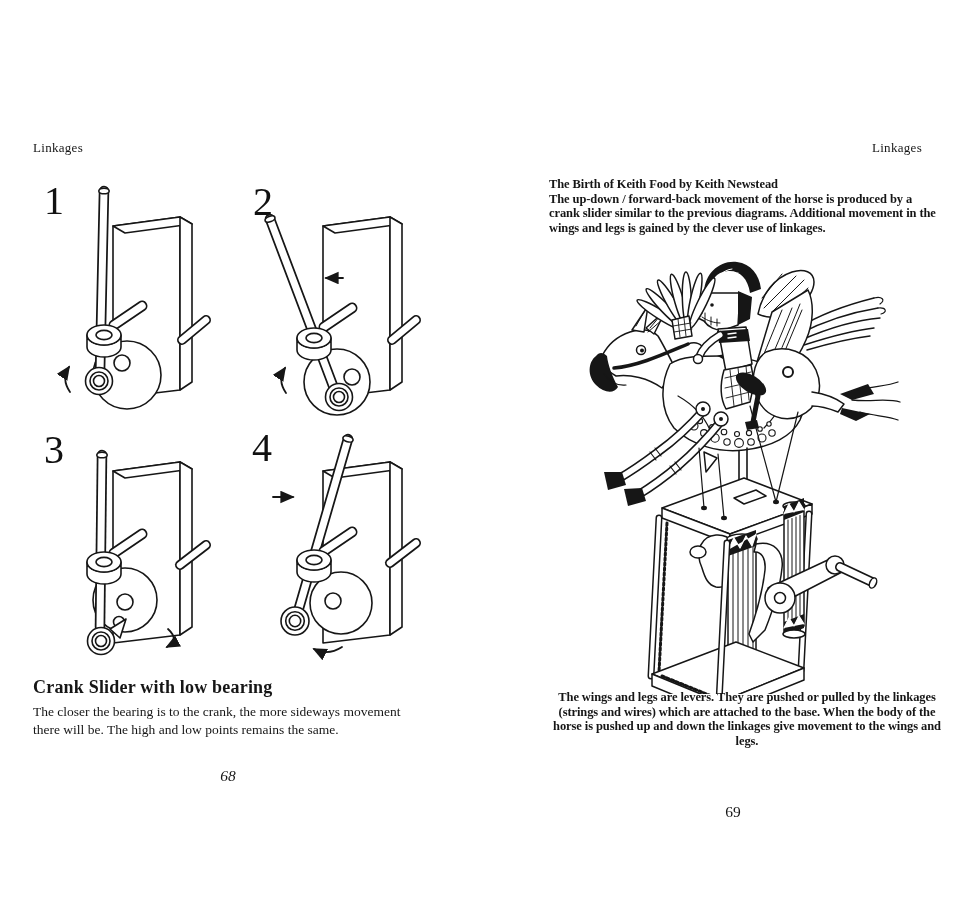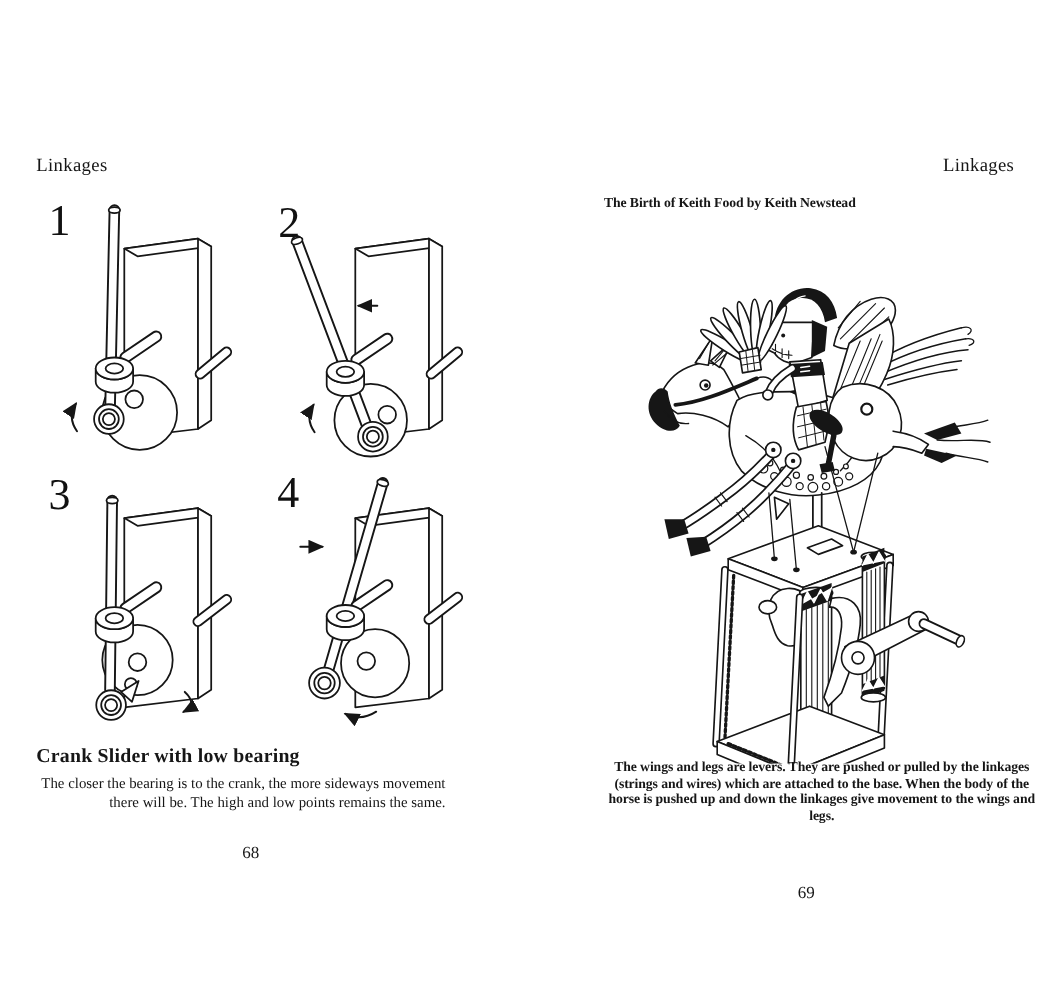--- a/index.html
+++ b/index.html
@@ -1,21 +1,21 @@
 <!DOCTYPE html>
 <html><head>
 <meta charset="utf-8">
 <style>
   html,body{margin:0;padding:0;}
   body{
     width:960px;height:916px;background:#ffffff;position:relative;
     font-family:"Liberation Serif", serif;color:#161616;overflow:hidden;
   }
   .abs{position:absolute;}
-  .hdr{font-size:17px;letter-spacing:.3px;}
+  .hdr{font-size:13px;letter-spacing:.3px;}
   .fig-num{font-size:40px;line-height:1;color:#111;}
   .cap-head{font-size:18px;font-weight:bold;letter-spacing:.2px;}
   .cap-body{font-size:13.5px;line-height:18.2px;width:372px;}
   .rt-text{font-size:12.5px;font-weight:bold;line-height:14.6px;width:396px;letter-spacing:-.1px;}
   .pgnum{font-size:15.5px;width:100px;text-align:center;}
   svg{display:block;}
 </style>
 </head>
 <body>
 
@@ -140,26 +140,27 @@
     <ellipse cx="74" cy="135" rx="8" ry="4.6"></ellipse>
     <circle cx="55" cy="196" r="14"></circle>
       <circle cx="55" cy="196" r="9.3"></circle>
       <circle cx="55" cy="196" r="5.7"></circle>
     <line x1="33" y1="72" x2="53" y2="72" fill="none" stroke-width="1.8" marker-end="url(#ah4)"></line>
     <path d="M102,222 Q88,231 74,224" fill="none" stroke-width="1.8" marker-end="url(#ah4)"></path>
   </g>
 </svg>
 
 <div class="abs cap-head" style="left:33px;top:677px;">Crank Slider with low bearing</div>
-<div class="abs cap-body" style="left:33px;top:703px;text-align:right;">The closer the bearing is to the crank, the more sideways movement there will be. The high and low points remains the same.</div>
-<div class="abs pgnum" style="left:178px;top:767px;">68</div>
+<div class="abs cap-body" style="left:33px;top:703px;">The closer the bearing is to the crank, the more sideways movement there will be. The high and low points remains the same.</div>
+<div class="abs pgnum" style="left:178px;top:767px;font-style:italic;">68</div>
 
 <div class="abs hdr" style="right:38px;top:140px;">Linkages</div>
 <div class="abs rt-text" style="left:549px;top:177px;">
   <span>The Birth of Keith Food by Keith Newstead</span><br>
+  <span>The up-down / forward-back movement of the horse is produced by a crank slider similar to the previous diagrams. Additional movement in the wings and legs is gained by the clever use of linkages.</span>
 </div>
 
 <svg class="abs" style="left:552px;top:246px;" width="400" height="448" viewBox="0 0 400 448">
   <g stroke="#161616" stroke-width="1.5" fill="none" stroke-linejoin="round" stroke-linecap="round">
 
     <g>
       <path d="M246,82 C272,66 298,58 322,52 M247,88 C274,74 302,66 326,62 M249,94 C277,82 304,74 328,72 M252,99 C280,90 304,84 322,82 M255,104 C282,96 302,92 318,90" stroke-width="1.4"></path>
       <path d="M322,52 C330,50 334,54 328,58 M326,62 C334,61 336,66 329,68" stroke-width="1.2"></path>
     </g>
 

